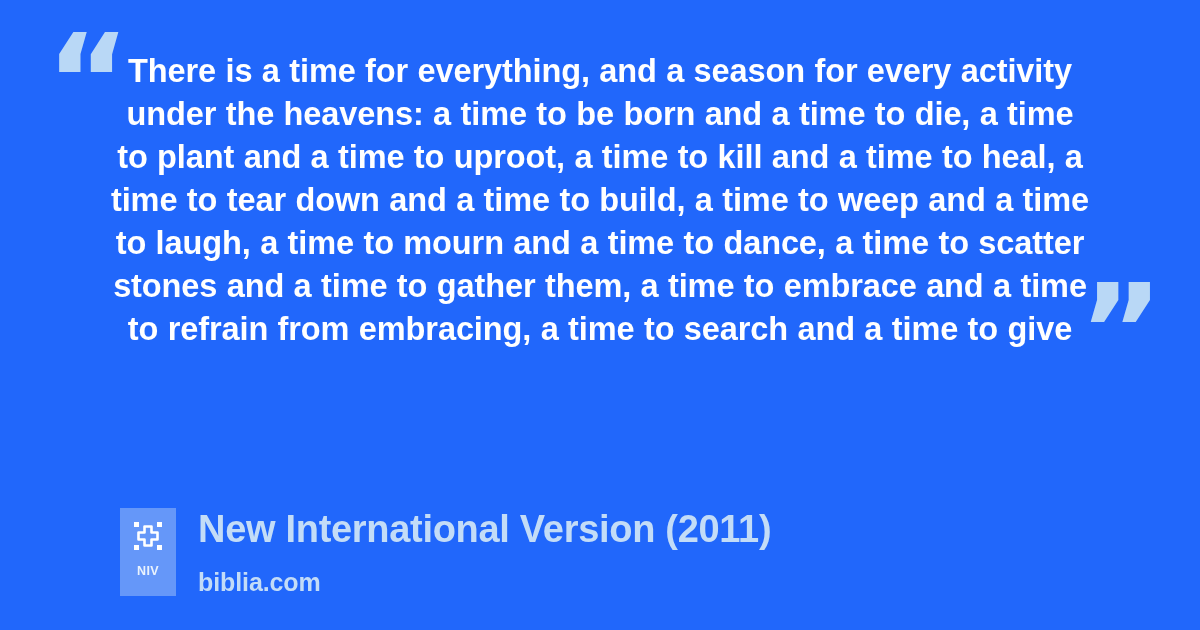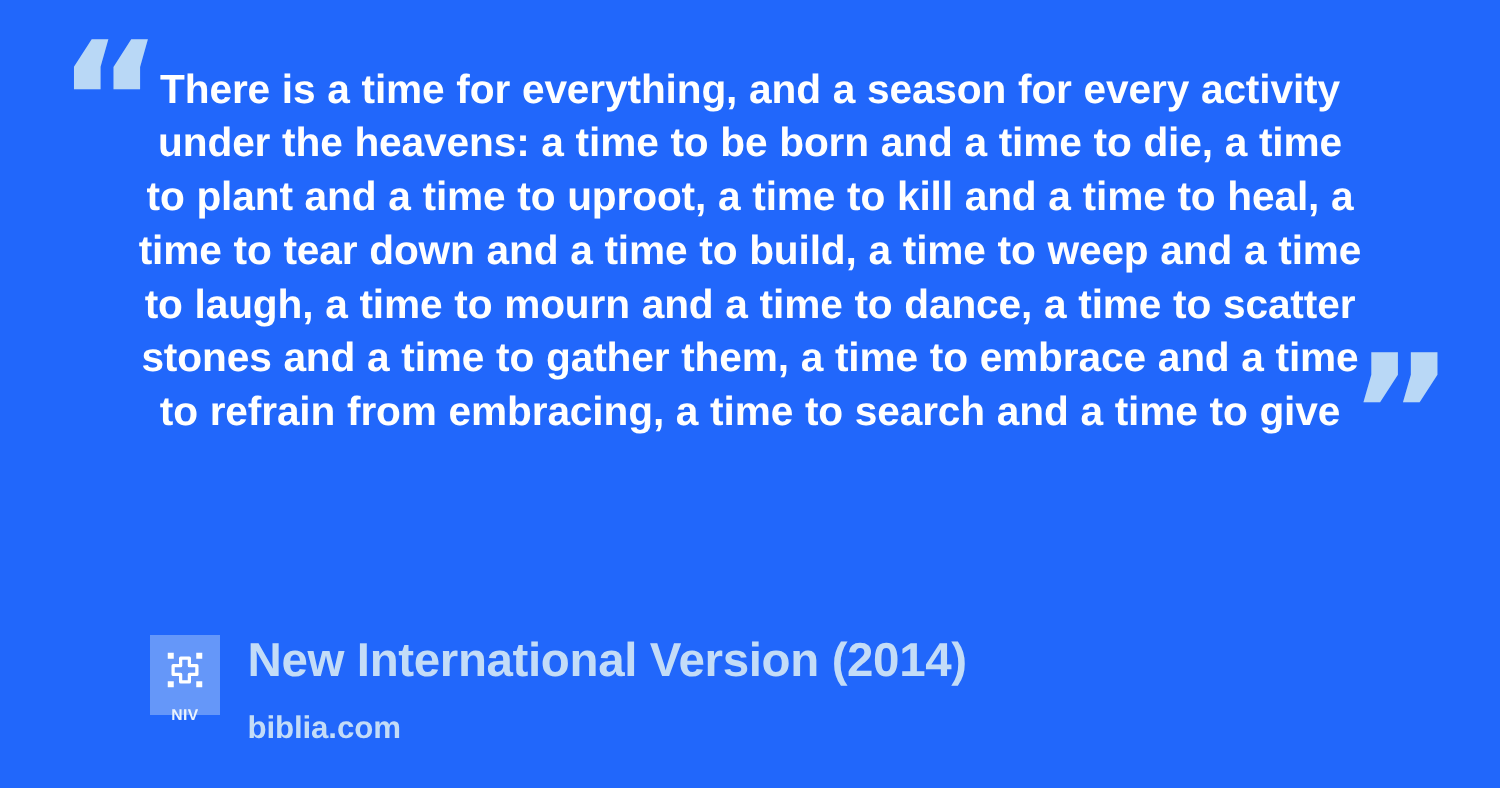--- a/index.html
+++ b/index.html
@@ -59,21 +59,21 @@
   
   #attribution {
     position: absolute;
     left: 120px;
     top: 508px;
     display: flex;
     align-items: flex-start;
   }
   #niv-logo {
     width: 56px;
-    height: 64px;
+    height: 88px;
     background: rgba(205, 225, 248, 0.40);
     display: flex;
     flex-direction: column;
     align-items: center;
     justify-content: flex-start;
     flex: none;
   }
   #niv-logo-icon {
     margin-top: 14px;
   }
@@ -132,19 +132,19 @@
           <rect x="0" y="23" width="5" height="5" fill="#ffffff"></rect>
           <rect x="23" y="23" width="5" height="5" fill="#ffffff"></rect>
 
           <path d="M10.5 4.5 H17.5 V10.5 H23.5 V17.5 H17.5 V23.5 H10.5 V17.5 H4.5 V10.5 H10.5 Z" fill="none" stroke="#ffffff" stroke-width="2.6" stroke-linejoin="round"></path>
         </svg>
       </span>
       <span id="niv-logo-label">NIV</span>
     </div>
 
     <div id="attribution-text">
-      <div id="version-title">New International Version (2014)</div>
+      <div id="version-title">New International Version (2011)</div>
       <div id="site-url">biblia.com</div>
     </div>
 
   </div>
 
 </div>
 
 </body></html>

